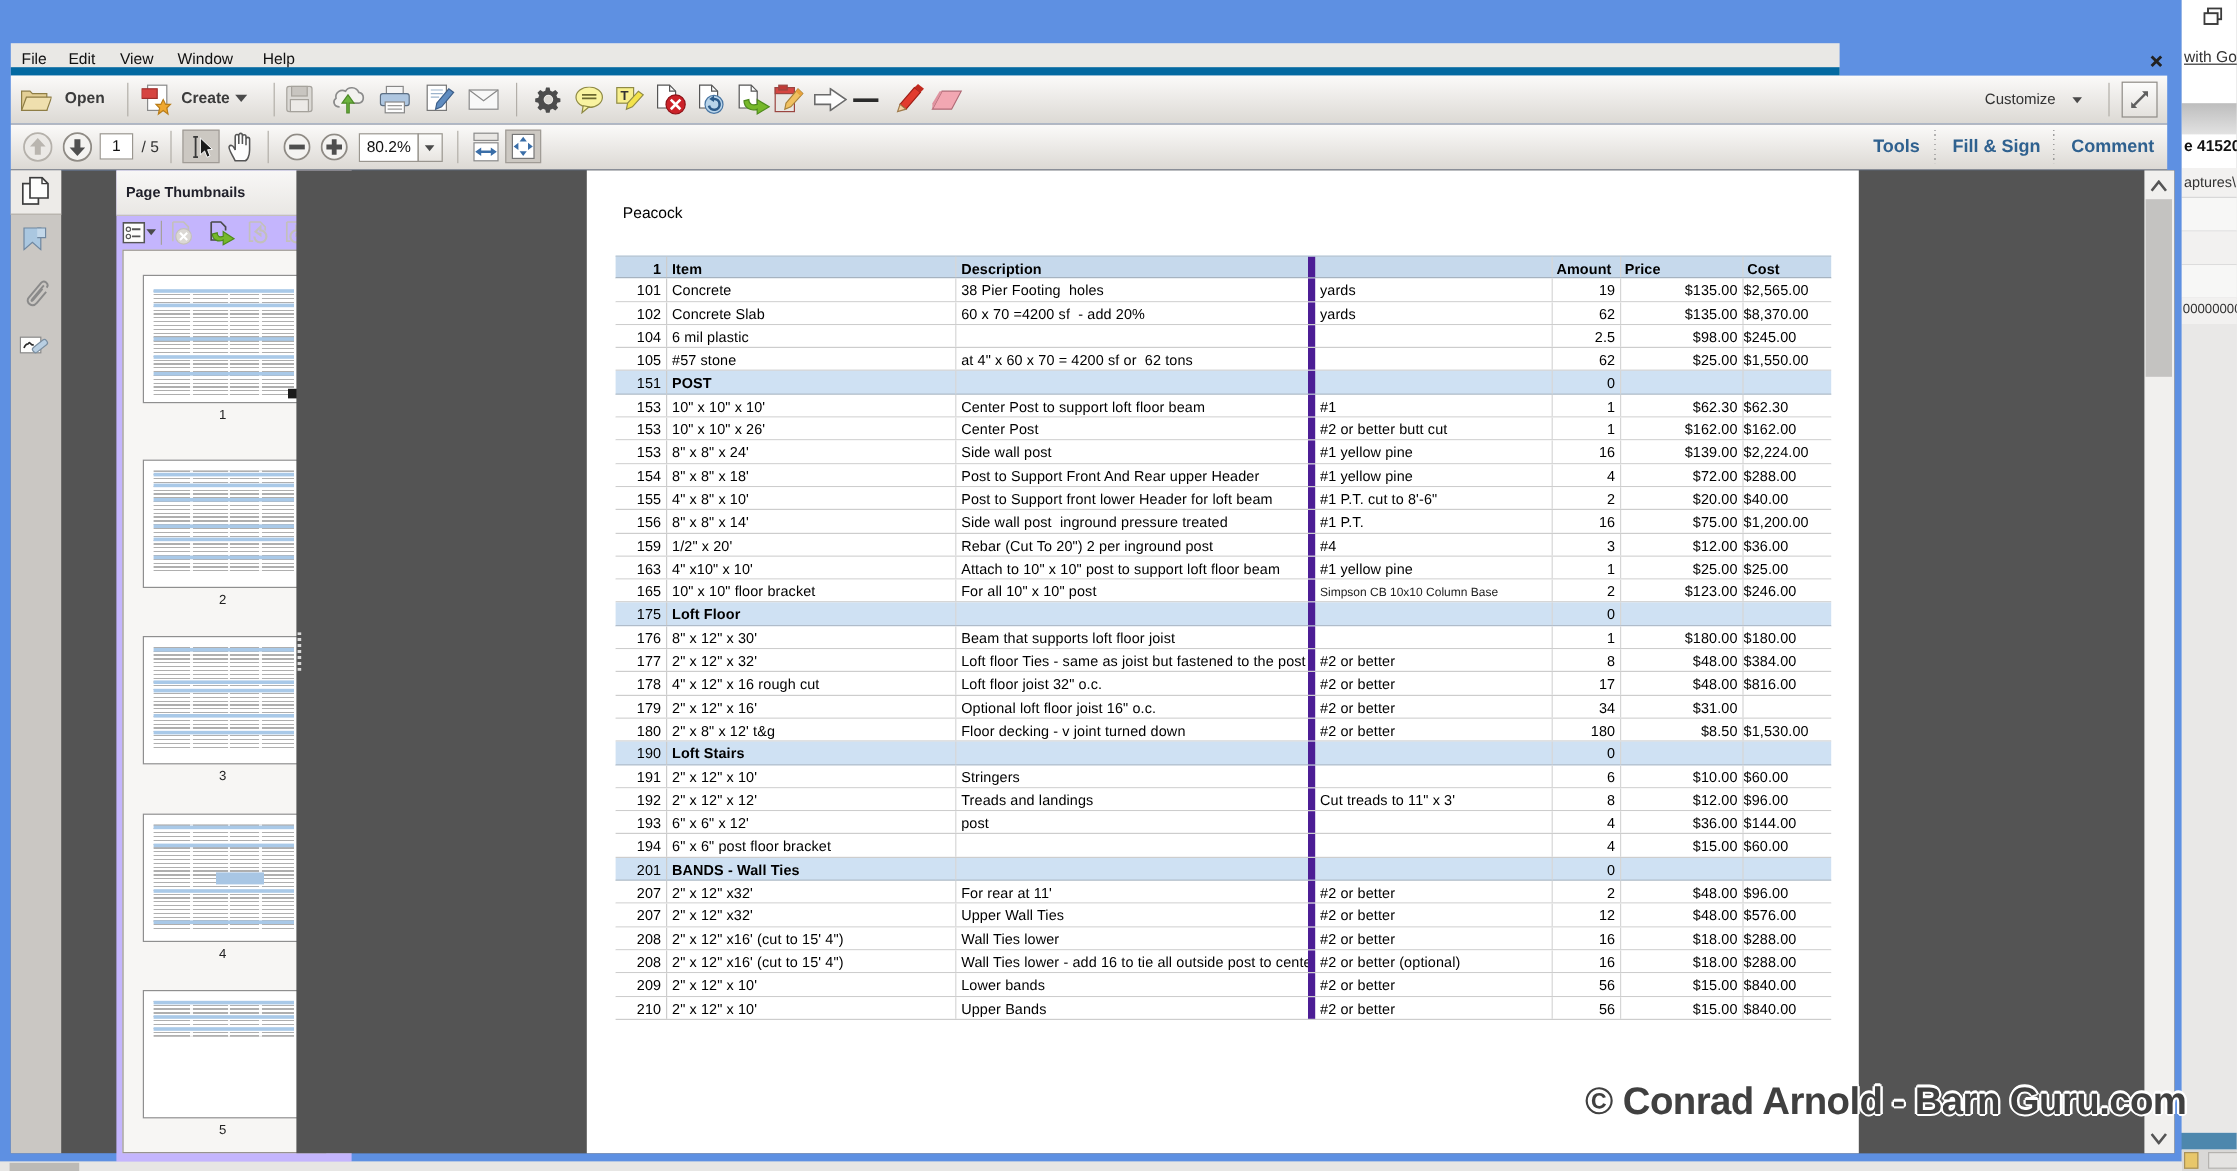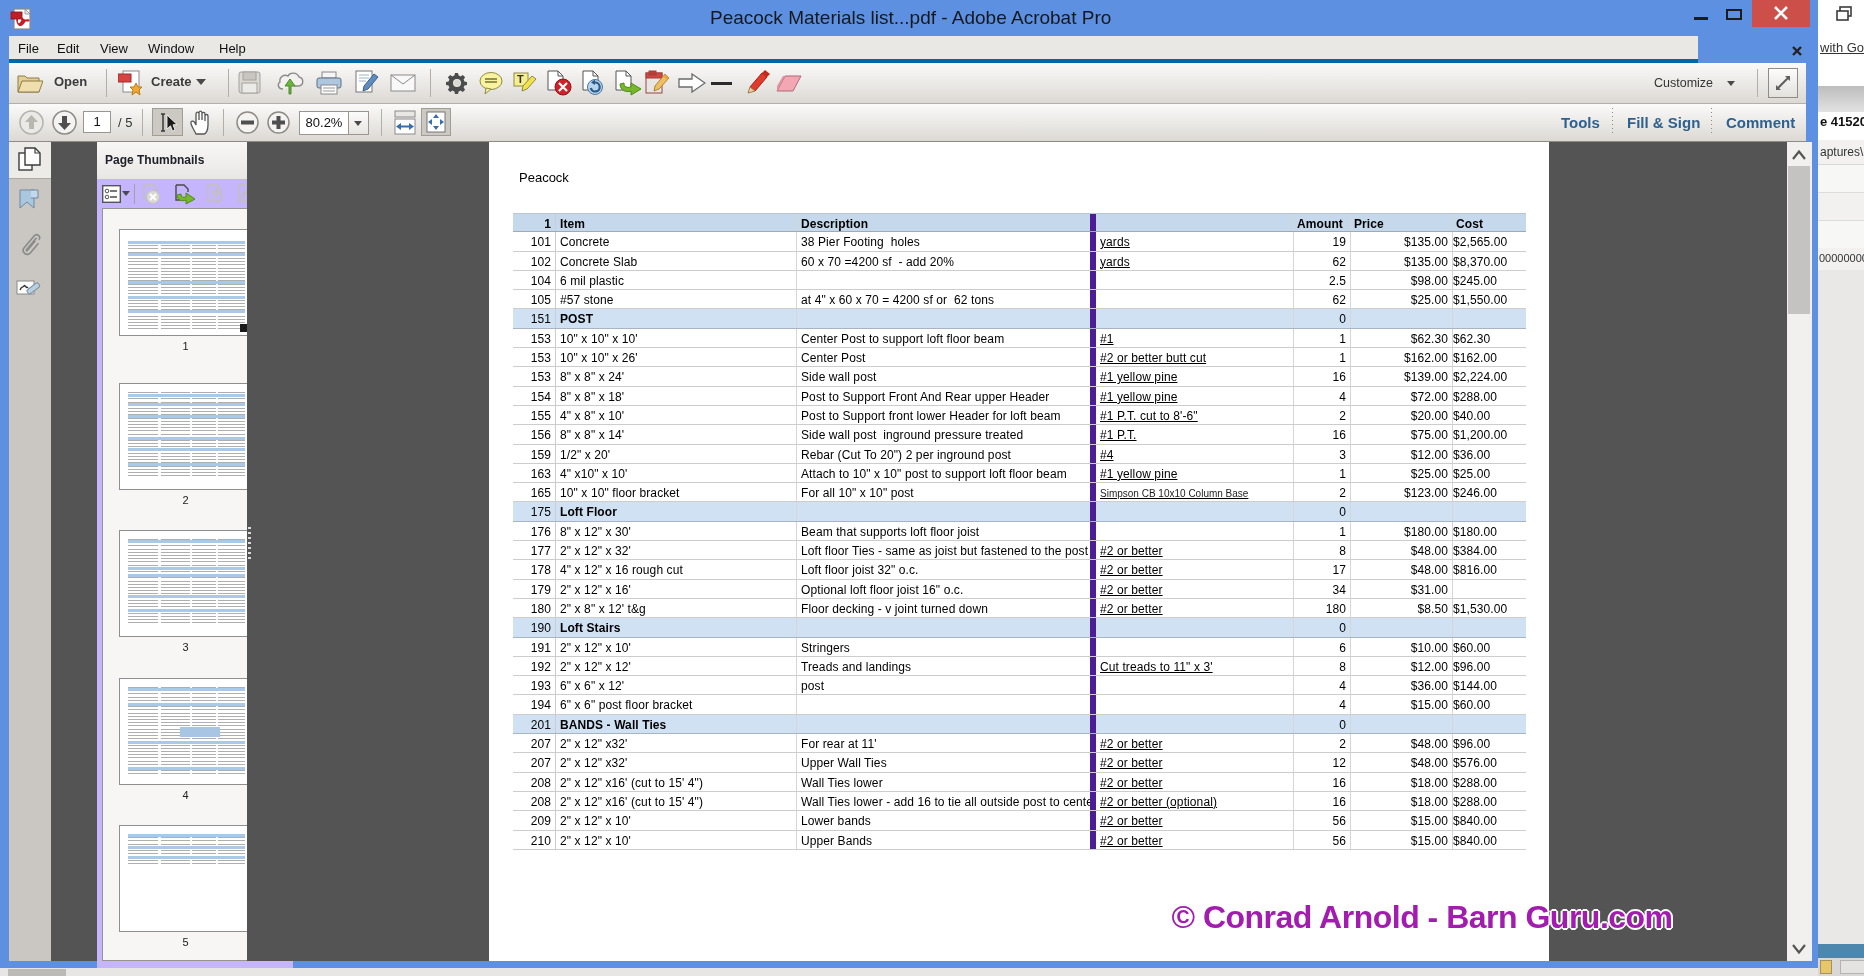--- a/index.html
+++ b/index.html
@@ -2,21 +2,21 @@
 <html><head>
 <meta charset="utf-8">
 <style>
 html,body{margin:0;padding:0;}
 body{width:1864px;height:976px;overflow:hidden;position:relative;font-family:"Liberation Sans",sans-serif;background:#e9e8e6;}
 .abs{position:absolute;}
 #bgright{position:absolute;left:1818px;top:0;width:46px;height:976px;background:#fff;}
 #win{position:absolute;left:0;top:0;width:1818px;height:968px;background:#5e90e2;}
 #titlebar{position:absolute;left:0;top:0;width:1818px;height:36px;background:#5e90e2;}
 #title{position:absolute;left:710px;top:7px;font-size:19px;color:#16191c;white-space:nowrap;}
-#menubar{position:absolute;left:9px;top:36px;width:1689px;height:27px;background:#e9e8e5;border-bottom:4px solid #0369a1;box-sizing:border-box;}
+#menubar{position:absolute;left:9px;top:36px;width:1524px;height:27px;background:#e9e8e5;border-bottom:7px solid #0369a1;box-sizing:border-box;}
 .menuitem{position:absolute;top:5px;font-size:13px;color:#101010;}
 #toolbar1{position:absolute;left:9px;top:63px;width:1797px;height:41px;background:linear-gradient(#fbfaf9,#dcd9d4);border-bottom:1px solid #b3afa9;box-sizing:border-box;}
 #toolbar2{position:absolute;left:9px;top:104px;width:1797px;height:38px;background:linear-gradient(#fbfaf9,#dcd9d4);border-bottom:1px solid #8e8a85;box-sizing:border-box;}
 .vsep1{position:absolute;top:6px;width:1px;height:28px;background:#b2aea8;}
 .vsep2{position:absolute;top:5px;width:1px;height:27px;background:#b2aea8;}
 #main{position:absolute;left:9px;top:142px;width:1803px;height:819px;background:#545454;}
 #iconstrip{position:absolute;left:0;top:0;width:42px;height:819px;background:#cac7c3;}
 #striptop{position:absolute;left:0;top:0;width:42px;height:36px;background:#edebe8;border-bottom:1px solid #aeaaa4;}
 #panel{position:absolute;left:42px;top:0;width:196px;height:971px;background:#c4b5fd;margin-left:46px;}
 #panelhead{position:absolute;left:0;top:0;width:196px;height:38px;background:linear-gradient(#f8f7f6,#e9e7e4);border-bottom:1px solid #c4c0ba;box-sizing:border-box;}
@@ -26,30 +26,30 @@
 #docpane{position:absolute;left:238px;top:0;width:1565px;height:819px;background:#545454;}
 #page{position:absolute;left:242px;top:0;width:1060px;height:819px;background:#ffffff;}
 #vscroll{position:absolute;left:1540px;top:0;width:25px;height:819px;background:#f1f0ee;}
 #peacock{position:absolute;left:30px;top:28px;font-size:13px;color:#000;}
 #tbl{position:absolute;left:24px;top:71px;width:1013px;font-size:12px;letter-spacing:0.1px;color:#000;}
 .r{display:flex;height:19.3px;line-height:21px;box-sizing:border-box;border-bottom:1px solid #cdcdcd;background:#fff;white-space:nowrap;}
 .r div{box-sizing:border-box;overflow:hidden;flex:none;}
 .c0{width:43px;text-align:right;padding-right:4px;border-right:1px solid #cdcdcd;}
 .c1{width:241px;padding-left:4px;border-right:1px solid #d6d6d6;}
 .c2{width:299px;padding-left:4px;border-right:6px solid #4c1d95;}
-.c3{width:198px;padding-left:4px;border-right:1px solid #d6d6d6;text-decoration:underline;}
+.c3{width:198px;padding-left:4px;border-right:1px solid #d6d6d6;}
 .c4{width:57px;text-align:right;padding-right:4px;border-right:1px solid #d6d6d6;}
 .c5{width:102px;text-align:right;padding-right:4px;border-right:1px solid #d6d6d6;}
 .c6{width:72px;text-align:left;padding-right:4px;}
 .hdr{background:#c6d9ec;font-weight:bold;border-bottom:1px solid #9eaab5;border-top:1px solid #b9c6d3;}
 .hdr .c4,.hdr .c5,.hdr .c6{text-align:left;padding-left:3px;}
 .sec{background:#cfe1f3;border-bottom:1px solid #a8b4c0;}
 .sec .c1{font-weight:bold;}
 .sm{font-size:10px;color:#222;letter-spacing:0;}
-#wm{position:absolute;left:1022px;top:899px;width:800px;text-align:center;font-size:32px;font-weight:bold;letter-spacing:-0.5px;color:#a21caf;
+#wm{position:absolute;left:1022px;top:899px;width:800px;text-align:right;font-size:32px;font-weight:bold;letter-spacing:-0.5px;color:#404040;
 text-shadow:-2px 0 0 #fff,2px 0 0 #fff,0 -2px 0 #fff,0 2px 0 #fff,-1px -1px 0 #fff,1px -1px 0 #fff,-1px 1px 0 #fff,1px 1px 0 #fff;}
 .thumb{position:absolute;left:16px;width:133px;height:107px;background:#fff;border:1px solid #8f8f8f;box-sizing:border-box;}
 .tnum{position:absolute;width:133px;left:16px;text-align:center;font-size:11px;color:#222;}
 .minirows{position:absolute;background-image:repeating-linear-gradient(90deg,rgba(255,255,255,0) 0 30px,rgba(255,255,255,0.9) 30px 33px,rgba(255,255,255,0) 33px 62px,rgba(255,255,255,0.9) 62px 64px,rgba(255,255,255,0) 64px 88px,rgba(255,255,255,0.9) 88px 90px,rgba(255,255,255,0) 90px 117px),repeating-linear-gradient(180deg,rgba(95,95,95,0.5) 0px,rgba(95,95,95,0.5) 1px,rgba(255,255,255,0) 1px,rgba(255,255,255,0) 3.2px);}
 .bluebar{position:absolute;background:#a9c9e8;height:2.6px;}
 .btn{position:absolute;background:#f6f5f4;border:1px solid #8f8c87;box-sizing:border-box;}
 </style>
 </head>
 <body>
 <div id="bgright">
@@ -70,36 +70,20 @@
       <span style="position:absolute;left:1px;top:4px;font-size:11px;color:#333;white-space:nowrap">000000000</span>
     </div>
   <div class="abs" style="left:0;top:270px;width:46px;height:674px;background:#e9e8e7"></div>
   <div class="abs" style="left:-6px;top:944px;width:52px;height:14px;background:#4d87ad"></div>
   <div class="abs" style="left:0;top:958px;width:46px;height:18px;background:#d9d8d6">
     <div class="abs" style="left:2px;top:2px;width:10px;height:12px;background:#e8c76a;border:1px solid #a8915a"></div>
     <div class="abs" style="left:22px;top:2px;width:24px;height:12px;background:#e4e3e1;border:1px solid #b5b3af"></div>
   </div>
 </div>
 <div id="win">
-  <div id="titlebar">
-    <svg class="abs" style="left:10px;top:8px" width="22" height="22" viewBox="0 0 22 22">
-      <rect x="4" y="1" width="16" height="20" fill="#fff" stroke="#8a8a8a" stroke-width="1.2"></rect>
-      <path d="M15 1 L20 6 L15 6 Z" fill="#e8e8e8" stroke="#8a8a8a" stroke-width="0.8"></path>
-      <rect x="1" y="4" width="11" height="7" fill="#c11f28" stroke="#8c1016" stroke-width="0.8"></rect>
-      <path d="M6 11 C6.5 16 9 19.5 12 17.5 C14.5 16 15.5 13.5 15.5 13.5 C15.5 13.5 17 13.8 18.5 13.4 C20 13 20 11.5 18.5 11.2 C17 11 15 11.5 15 11.5 C13 10.5 12 9.5 11.5 8 L9.5 9 C10 10.5 11.5 12 11.5 12 C10.5 14 9.5 15.5 8.8 15.2 C8 15 7.8 13 8 11 Z" fill="#c11f28"></path>
-    </svg>
-    <div id="title">Peacock Materials list...pdf - Adobe Acrobat Pro</div>
-    <div class="abs" style="left:1694px;top:17px;width:14px;height:3px;background:#1c1c1c"></div>
-    <div class="abs" style="left:1726px;top:9px;width:12px;height:7px;border:2px solid #1c1c1c"></div>
-    <div id="closebtn" class="abs" style="left:1752px;top:0;width:58px;height:27px;background:#cd4f49">
-      <svg class="abs" style="left:21px;top:5px" width="16" height="16" viewBox="0 0 16 16">
-          <path d="M2 2 L14 14 M14 2 L2 14" stroke="#fff" stroke-width="2.6"></path>
-        </svg>
-    </div>
-  </div>
   <div id="menubar">
     <div class="menuitem" style="left:9px">File</div>
     <div class="menuitem" style="left:48px">Edit</div>
     <div class="menuitem" style="left:91px">View</div>
     <div class="menuitem" style="left:139px">Window</div>
     <div class="menuitem" style="left:210px">Help</div>
     <svg class="abs" style="left:1782px;top:9px" width="12" height="12" viewBox="0 0 12 12">
         <path d="M2 2 L10 10 M10 2 L2 10" stroke="#222" stroke-width="2.4"></path>
       </svg>
   </div>

